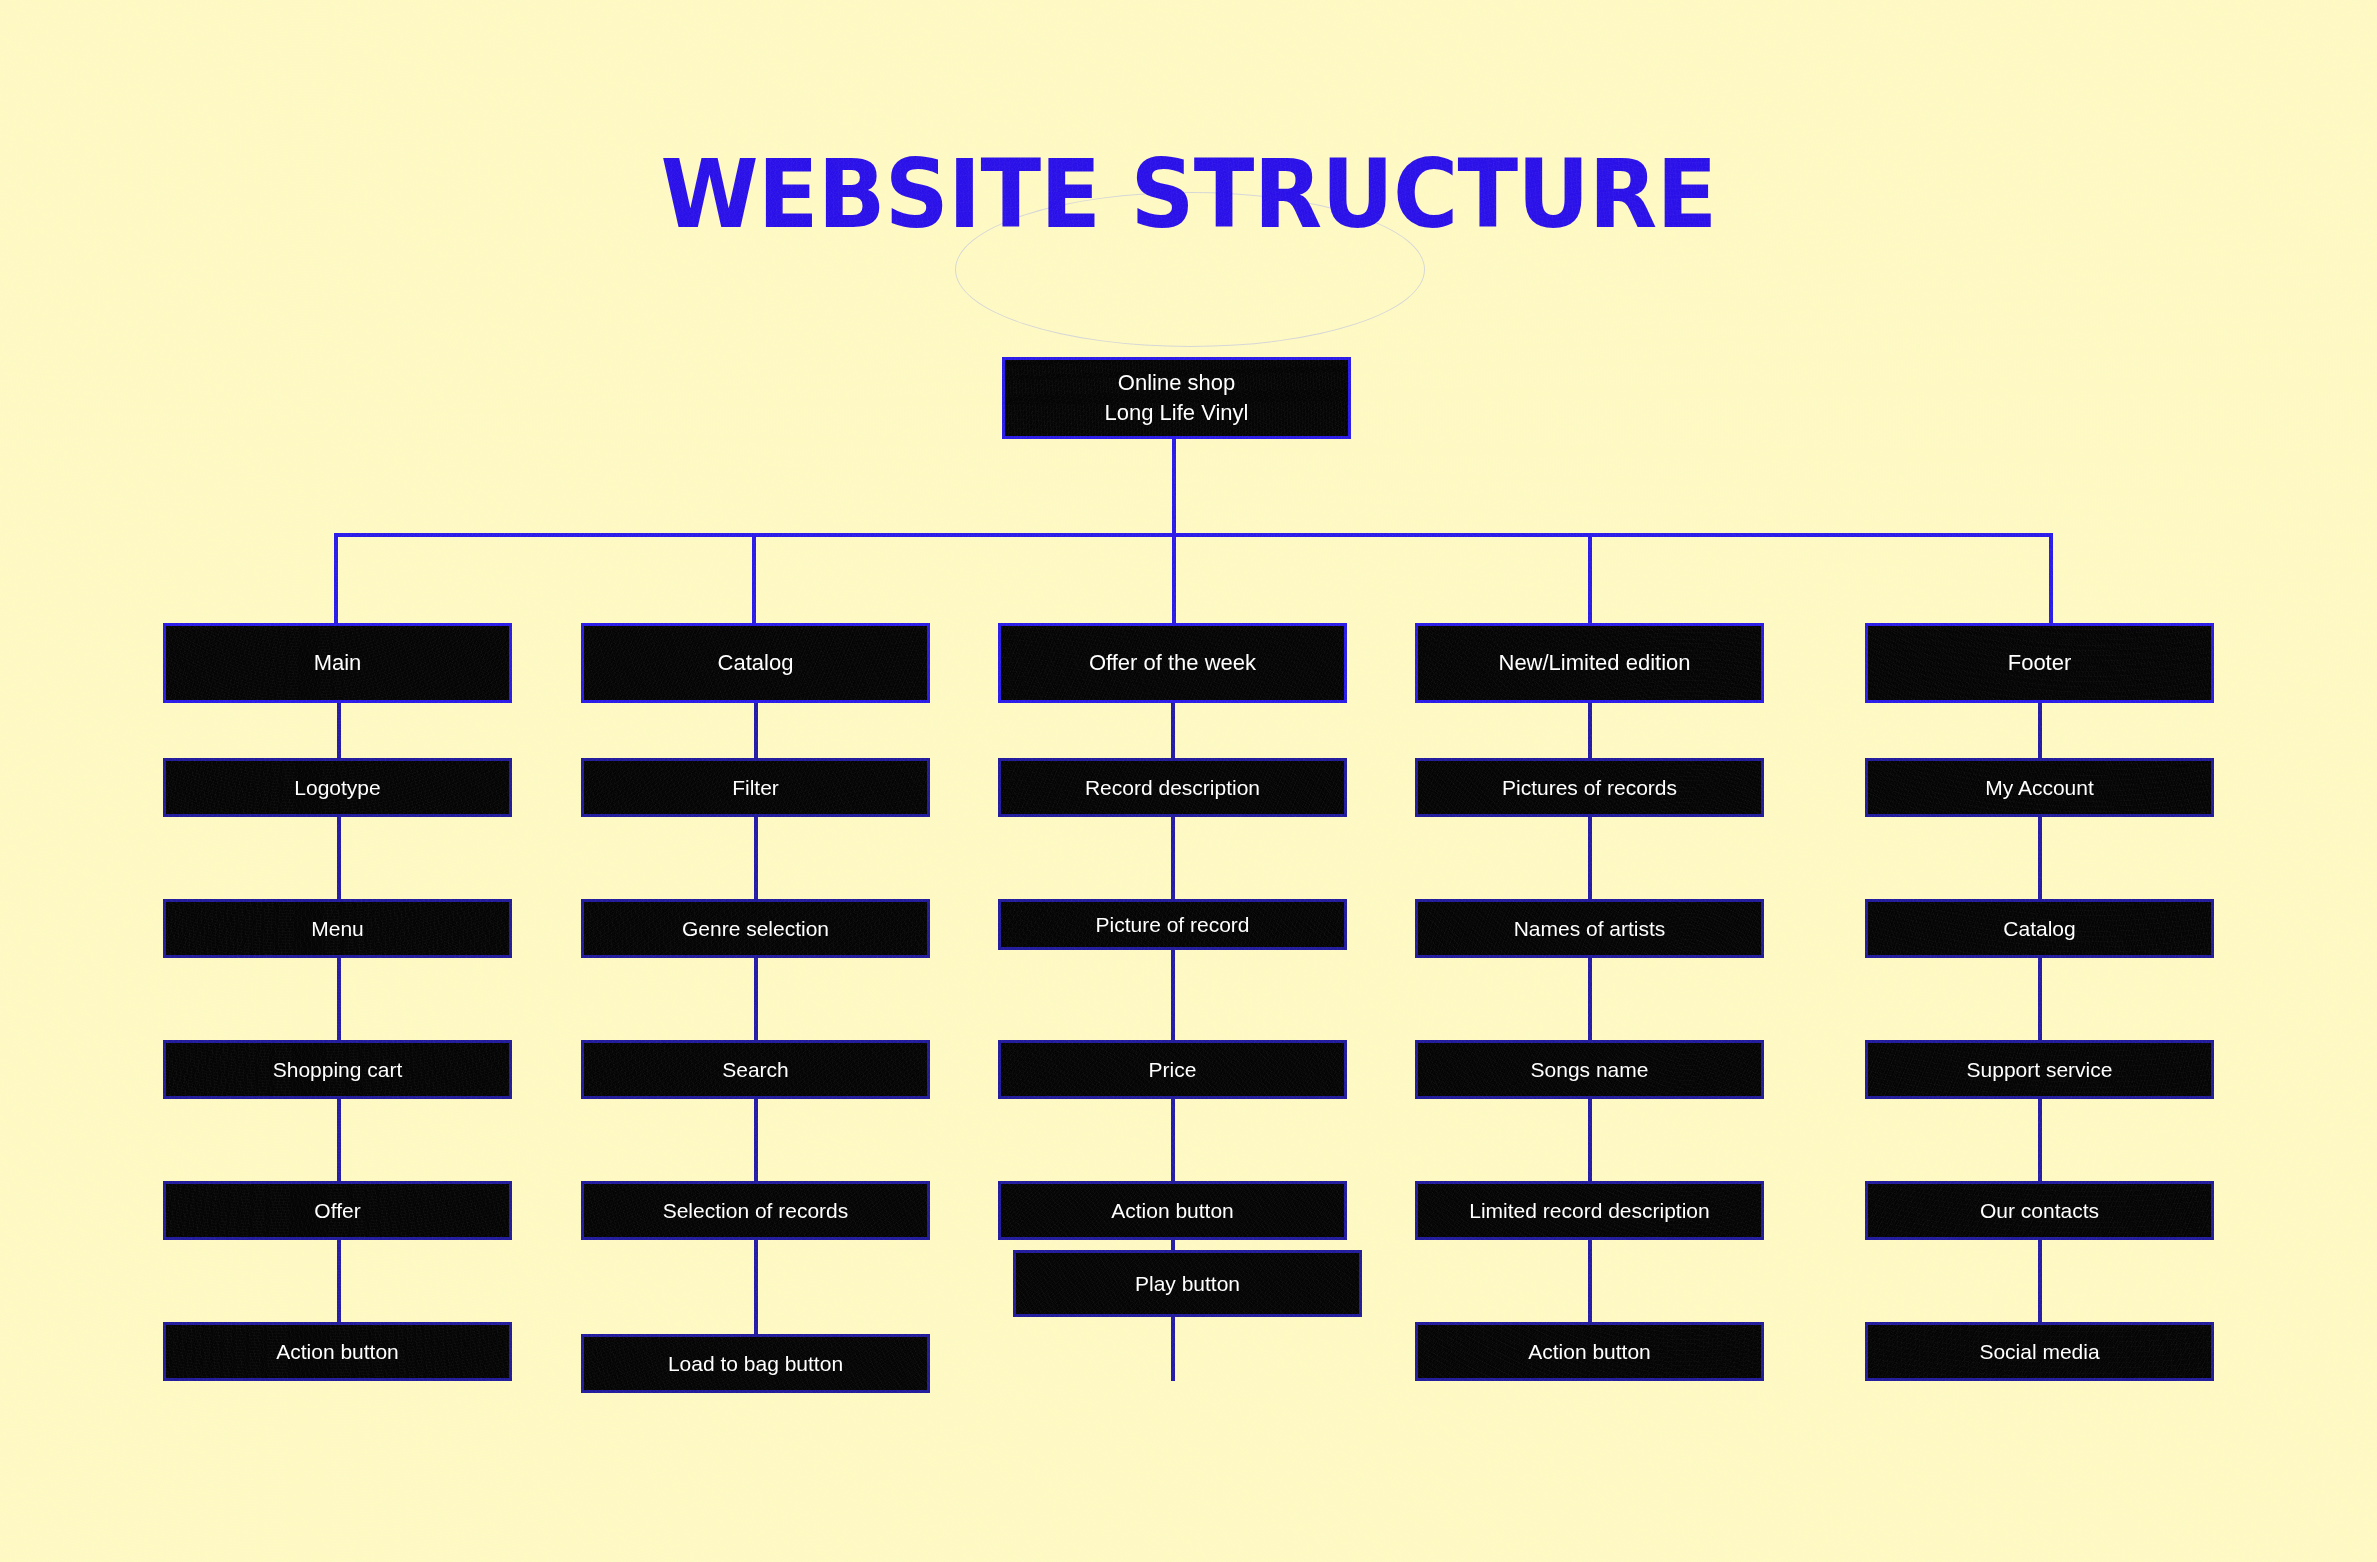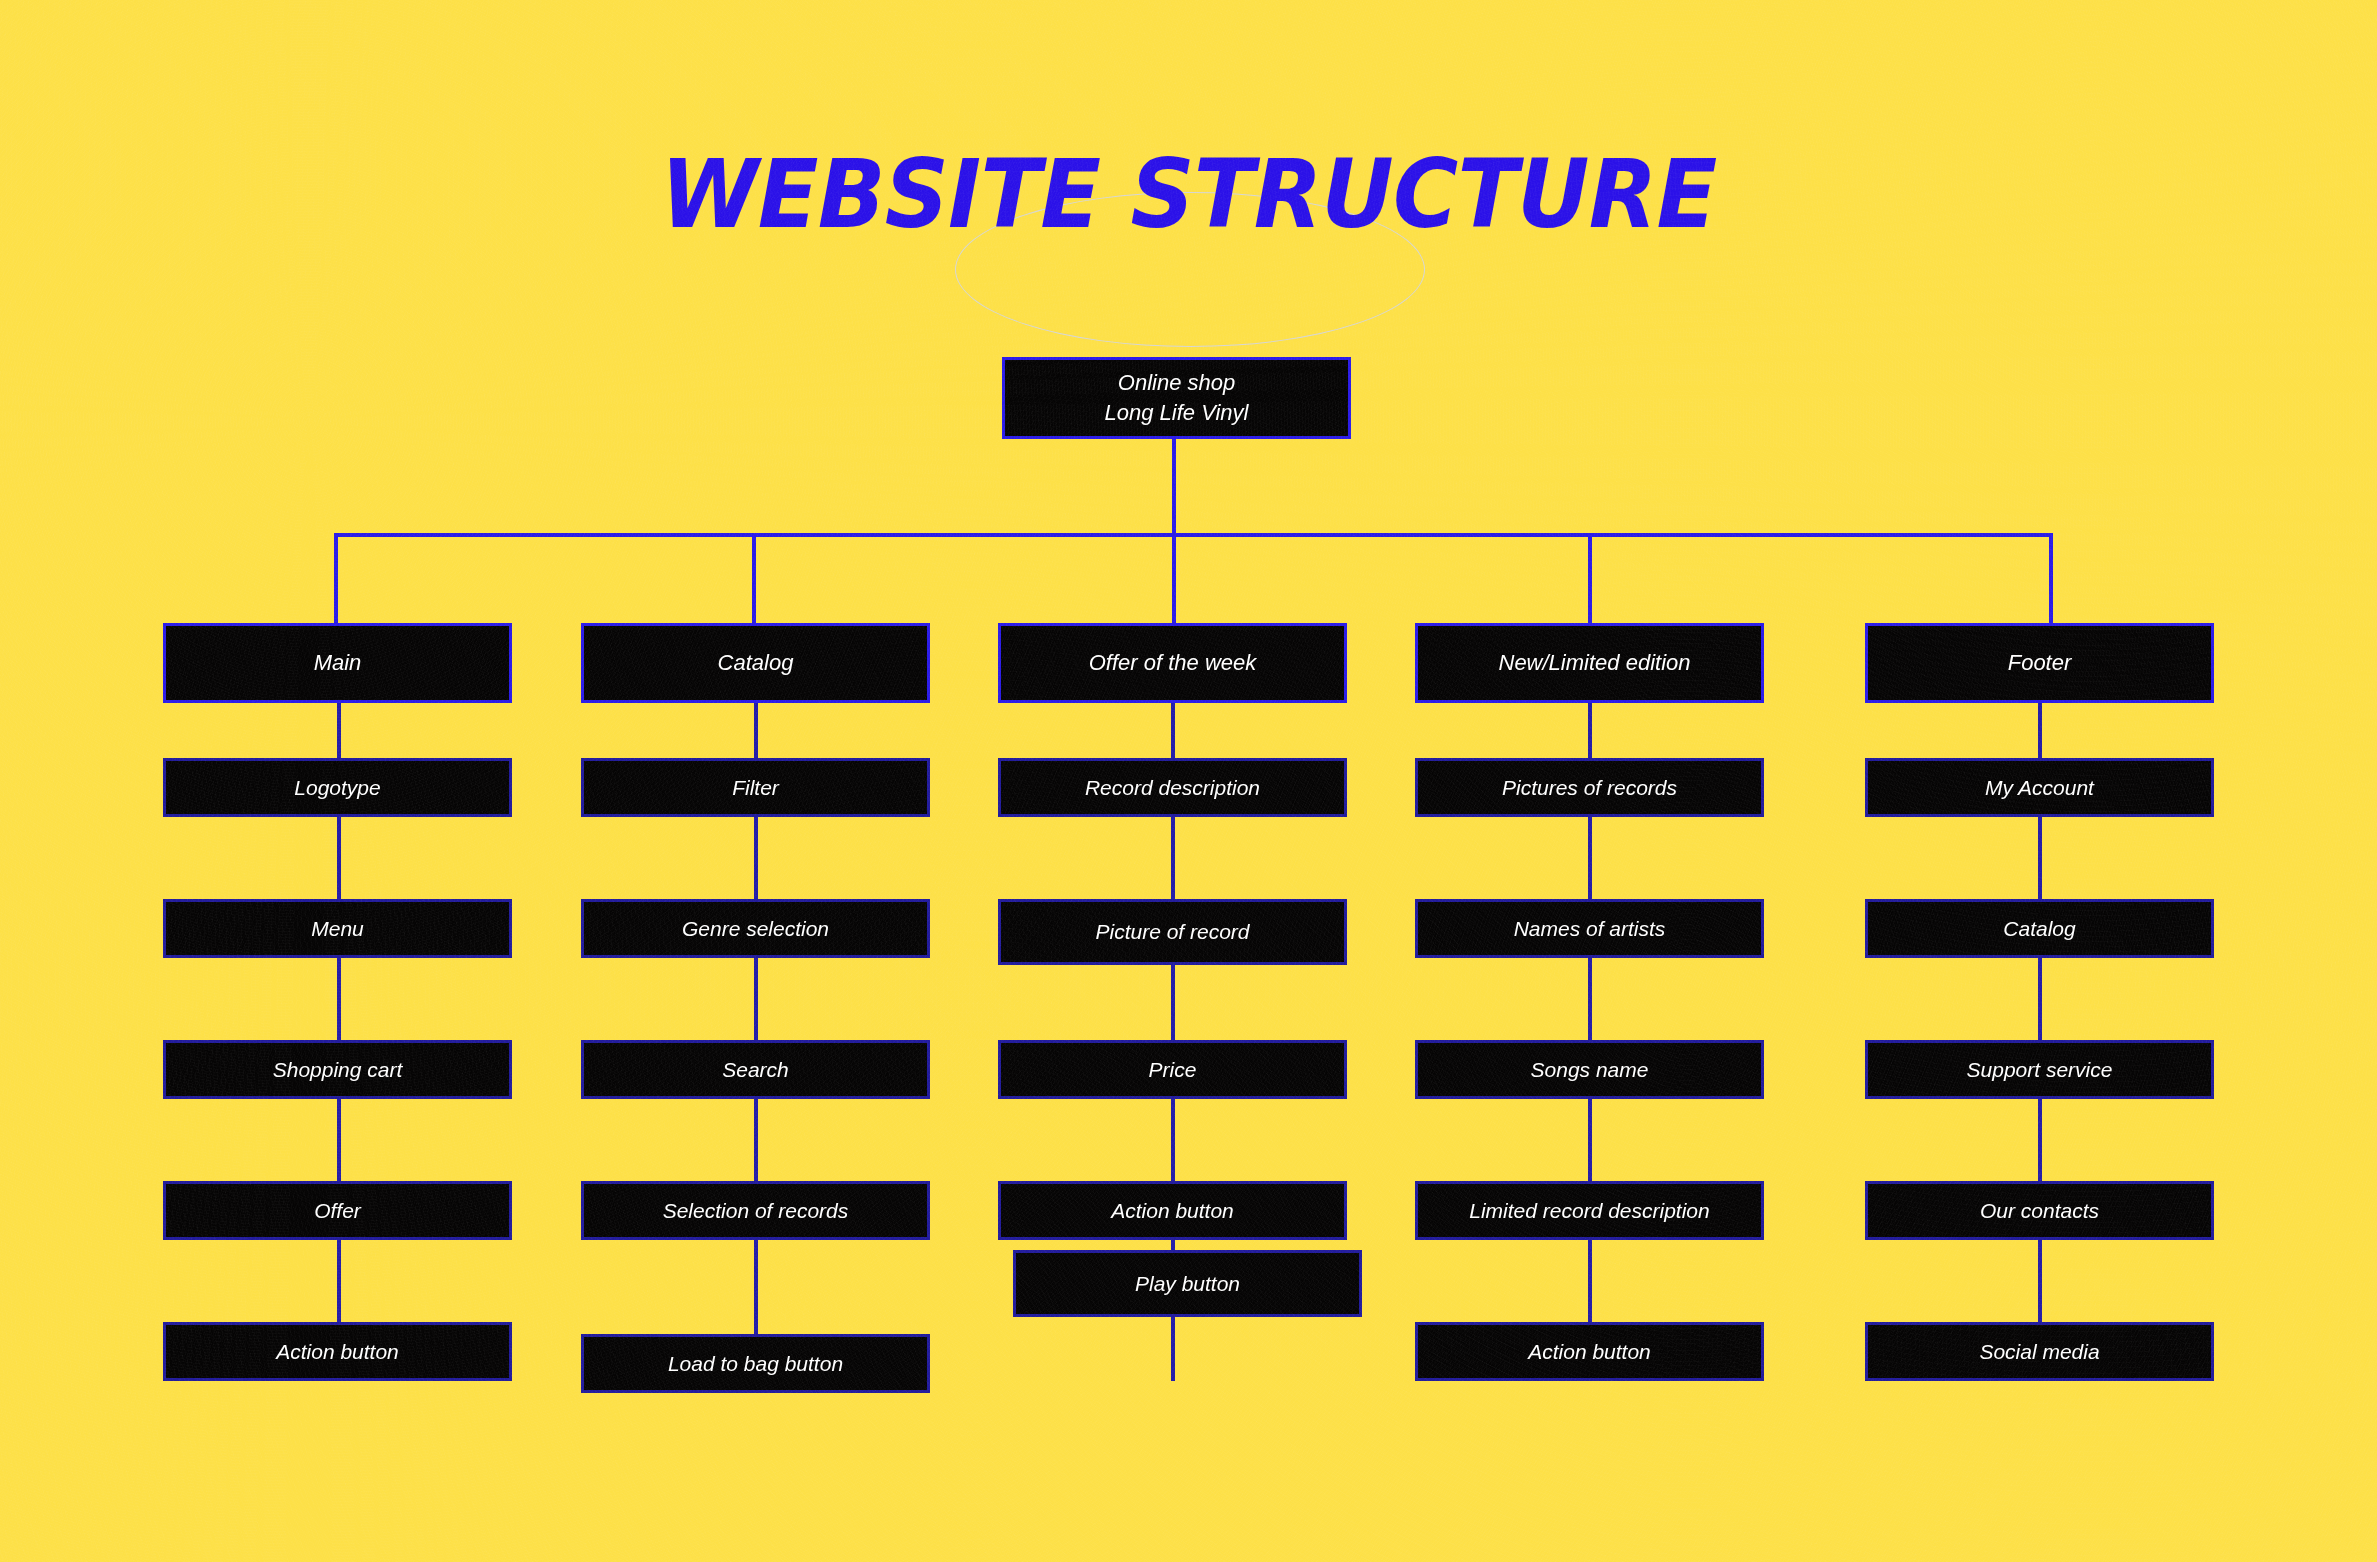--- a/index.html
+++ b/index.html
@@ -5,24 +5,23 @@
 <style>
   html, body {
     margin: 0;
     padding: 0;
     background: #0a0908;
   }
   #stage {
     position: relative;
     width: 2377px;
     height: 1562px;
-    background: #fde047;
+    background: #fef9c3;
     overflow: hidden;
     font-family: "Liberation Sans", sans-serif;
-    font-style: italic;
   }
   
   #noise {
     position: absolute;
     inset: 0;
     pointer-events: none;
     opacity: 0.55;
     background-image:
       repeating-radial-gradient(circle at 13% 27%, rgba(255,255,255,0.035) 0 0.7px, rgba(0,0,0,0) 0.7px 3px),
       repeating-radial-gradient(circle at 71% 63%, rgba(255,255,255,0.030) 0 0.7px, rgba(0,0,0,0) 0.7px 3.7px),
@@ -178,21 +177,21 @@
   </div>
 
   <div class="conn dim" style="left:1171px; top:703px; width:3.7px; height:678px;"></div>
 
   <div class="node node-head" style="left:998px; top:623px; width:349px; height:80px;">
     <span class="lbl">Offer of the week</span>
   </div>
   <div class="node node-child" style="left:998px; top:758px; width:349px; height:59px;">
     <span class="lbl">Record description</span>
   </div>
-  <div class="node node-child" style="left:998px; top:899px; width:349px; height:66px;">
+  <div class="node node-child" style="left:998px; top:899px; width:349px; height:51px;">
     <span class="lbl">Picture of record</span>
   </div>
   <div class="node node-child" style="left:998px; top:1040px; width:349px; height:59px;">
     <span class="lbl">Price</span>
   </div>
   <div class="node node-child" style="left:998px; top:1181px; width:349px; height:59px;">
     <span class="lbl">Action button</span>
   </div>
   <div class="node node-child" style="left:998px; top:1250px; width:349px; height:67px;margin-left:15px;">
     <span class="lbl">Play button</span>

